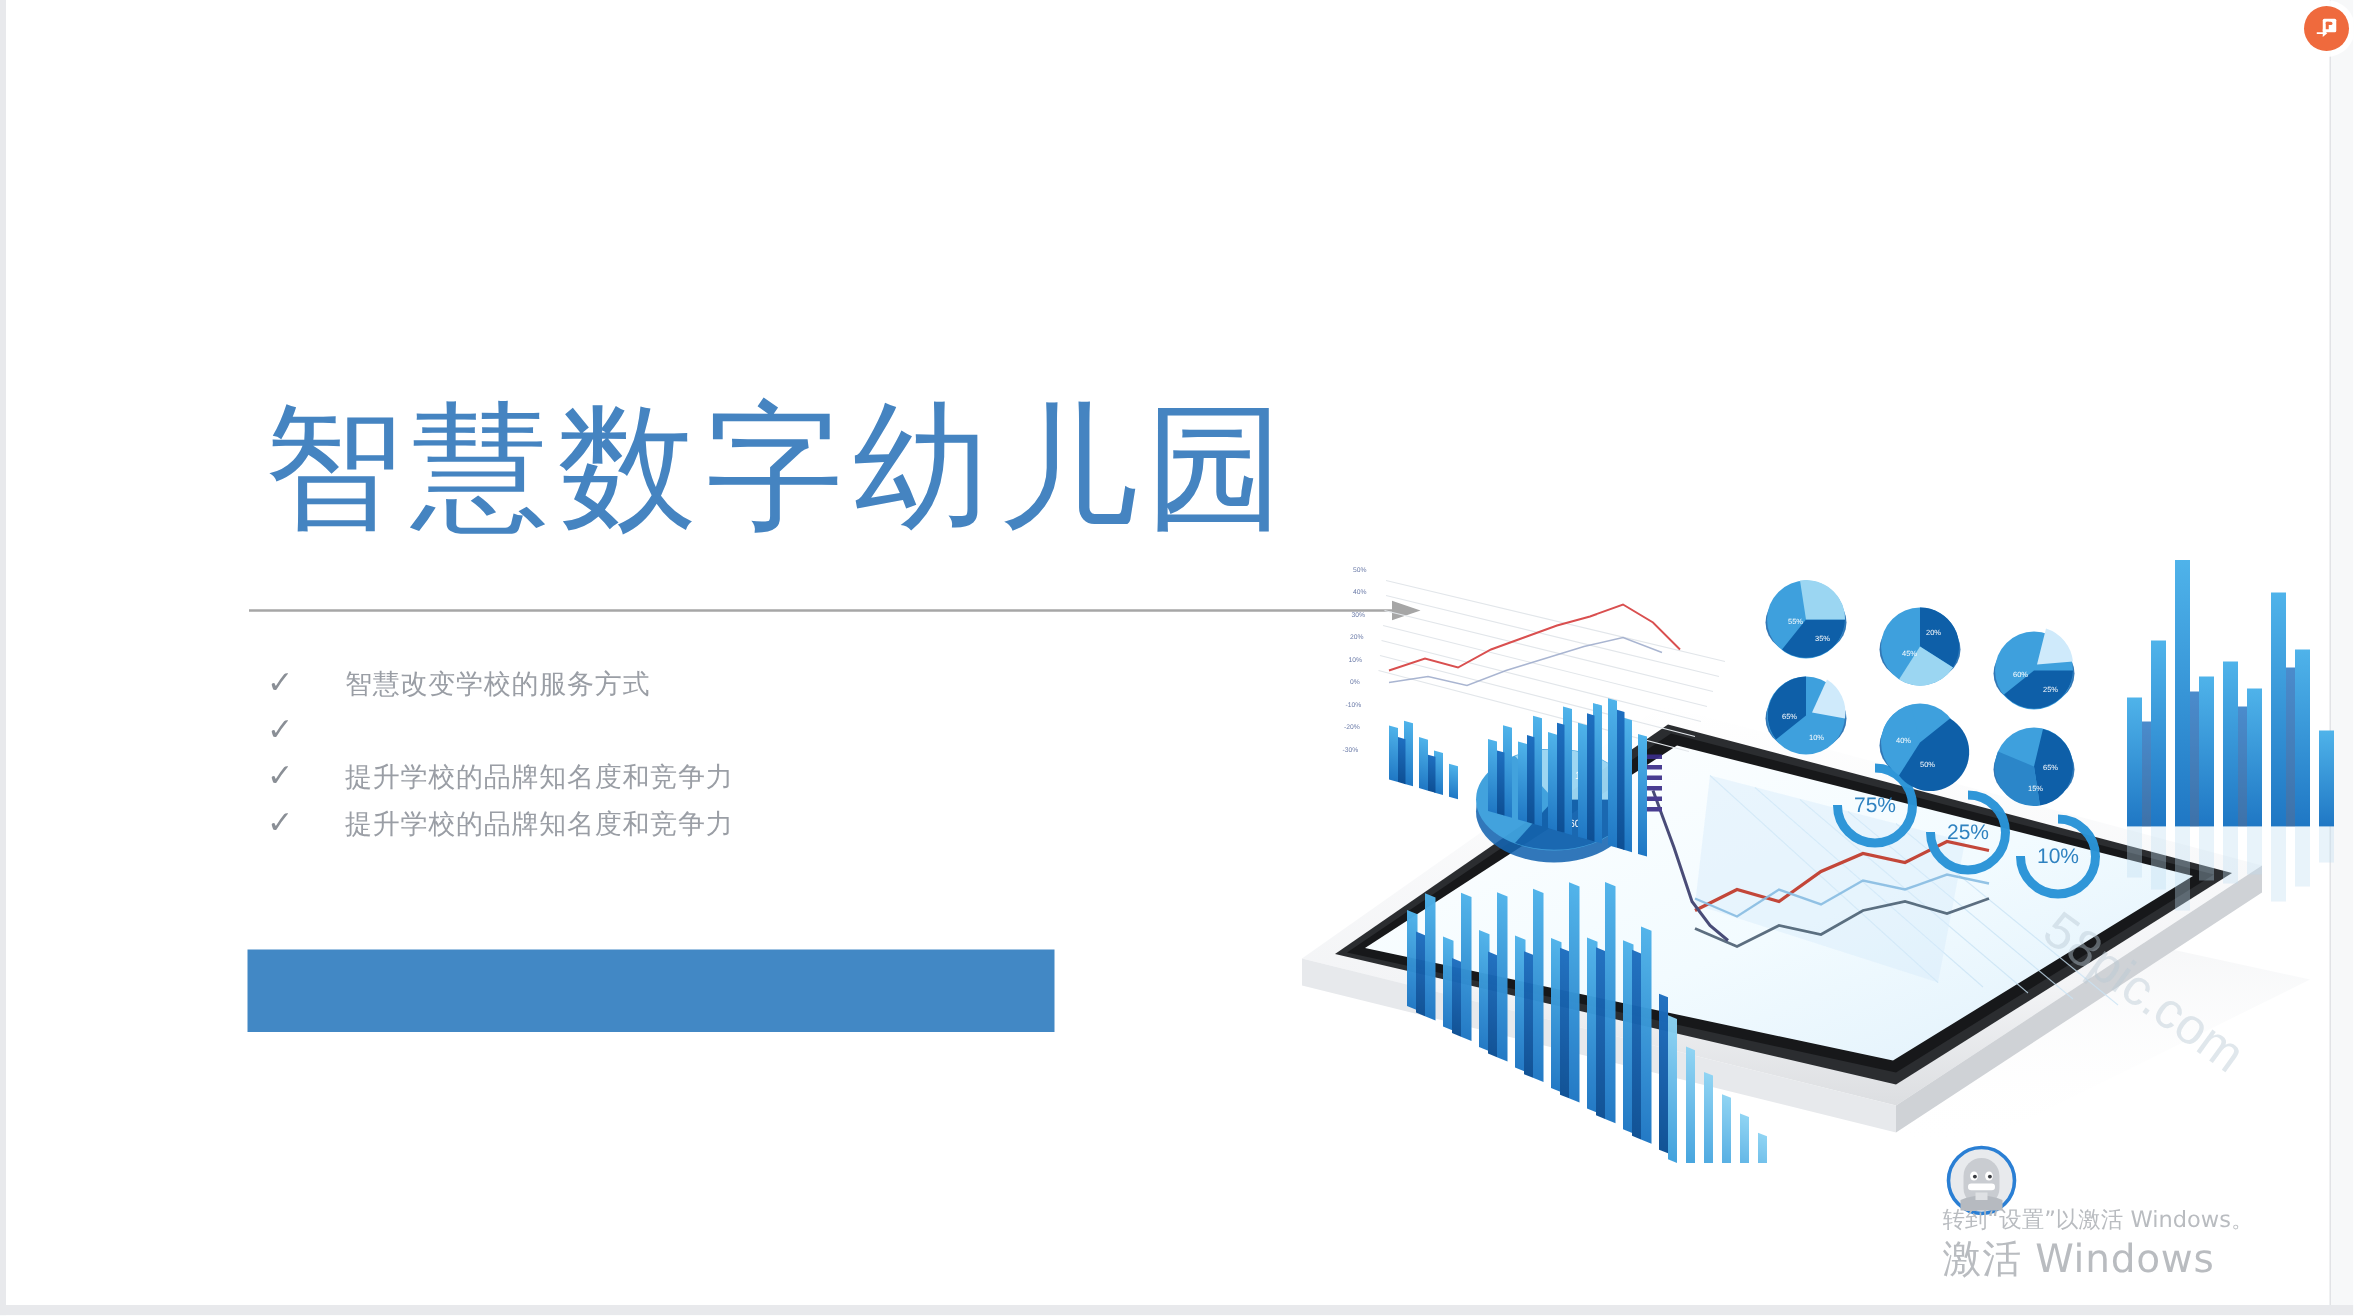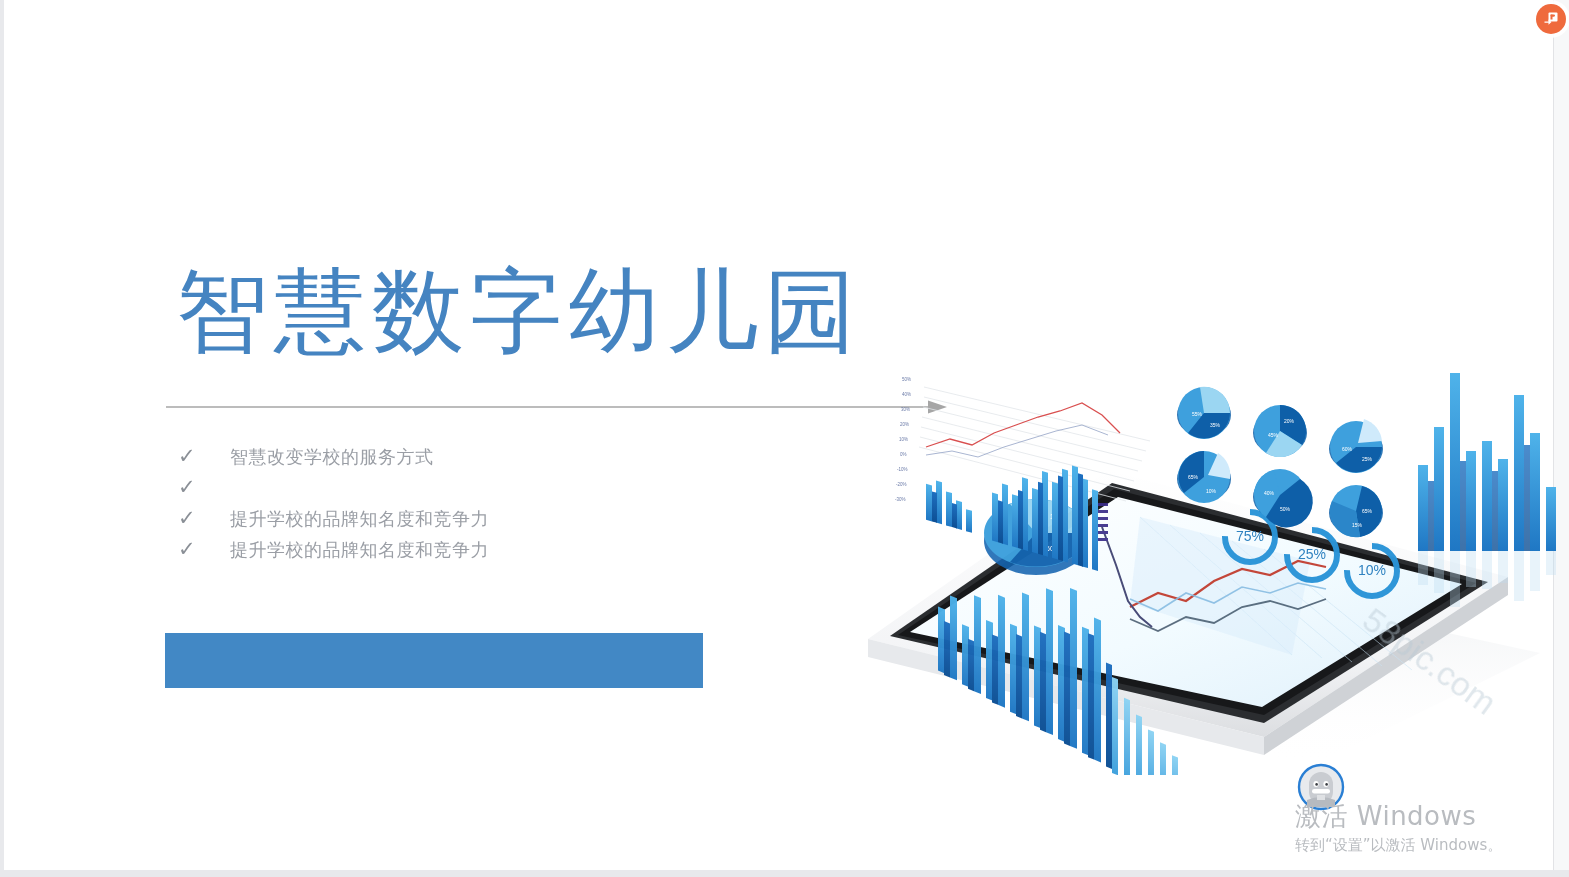--- a/index.html
+++ b/index.html
@@ -488,17 +488,17 @@
     <ellipse cx="19" cy="21" rx="2.6" ry="3" fill="#ffffff"></ellipse>
     <ellipse cx="29" cy="21" rx="2.6" ry="3" fill="#ffffff"></ellipse>
     <circle cx="19.6" cy="21.4" r="1.3" fill="#3a3d42"></circle>
     <circle cx="29.6" cy="21.4" r="1.3" fill="#3a3d42"></circle>
     <rect x="15" y="26" width="18" height="4.5" rx="2.2" fill="#ffffff"></rect>
     <path d="M10 37 q14 -6 28 0 v7 h-28 z" fill="#b6bac0"></path>
     <rect x="20" y="32" width="8" height="5" fill="#dfe1e4"></rect>
   </svg>
 
   <div id="activate-watermark">
+    <div id="activate-sub">转到“设置”以激活 Windows。</div>
     <div id="activate-title">激活 Windows</div>
-    <div id="activate-sub">转到“设置”以激活 Windows。</div>
   </div>
 
 </div>
 
 </body></html>

